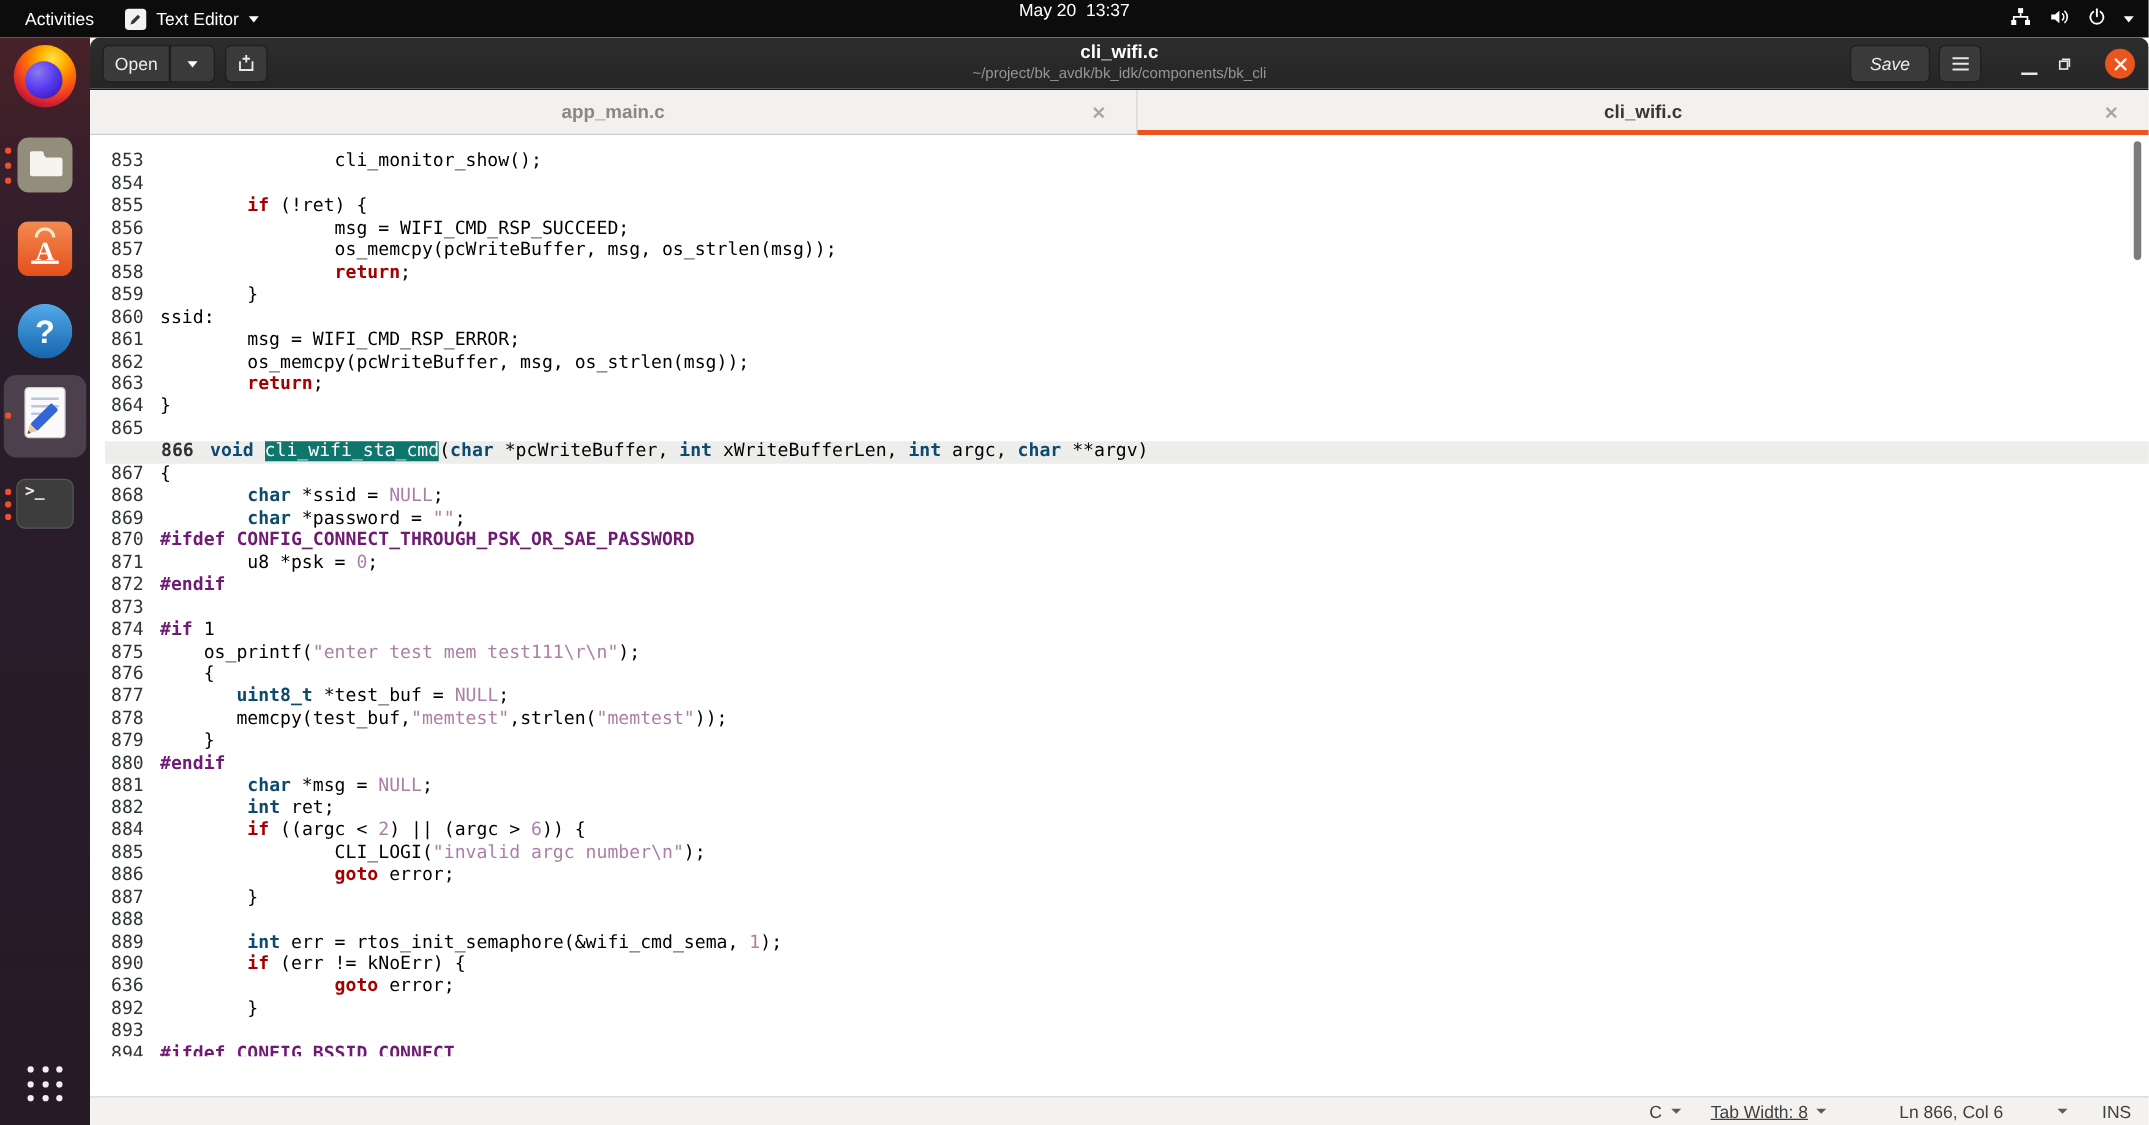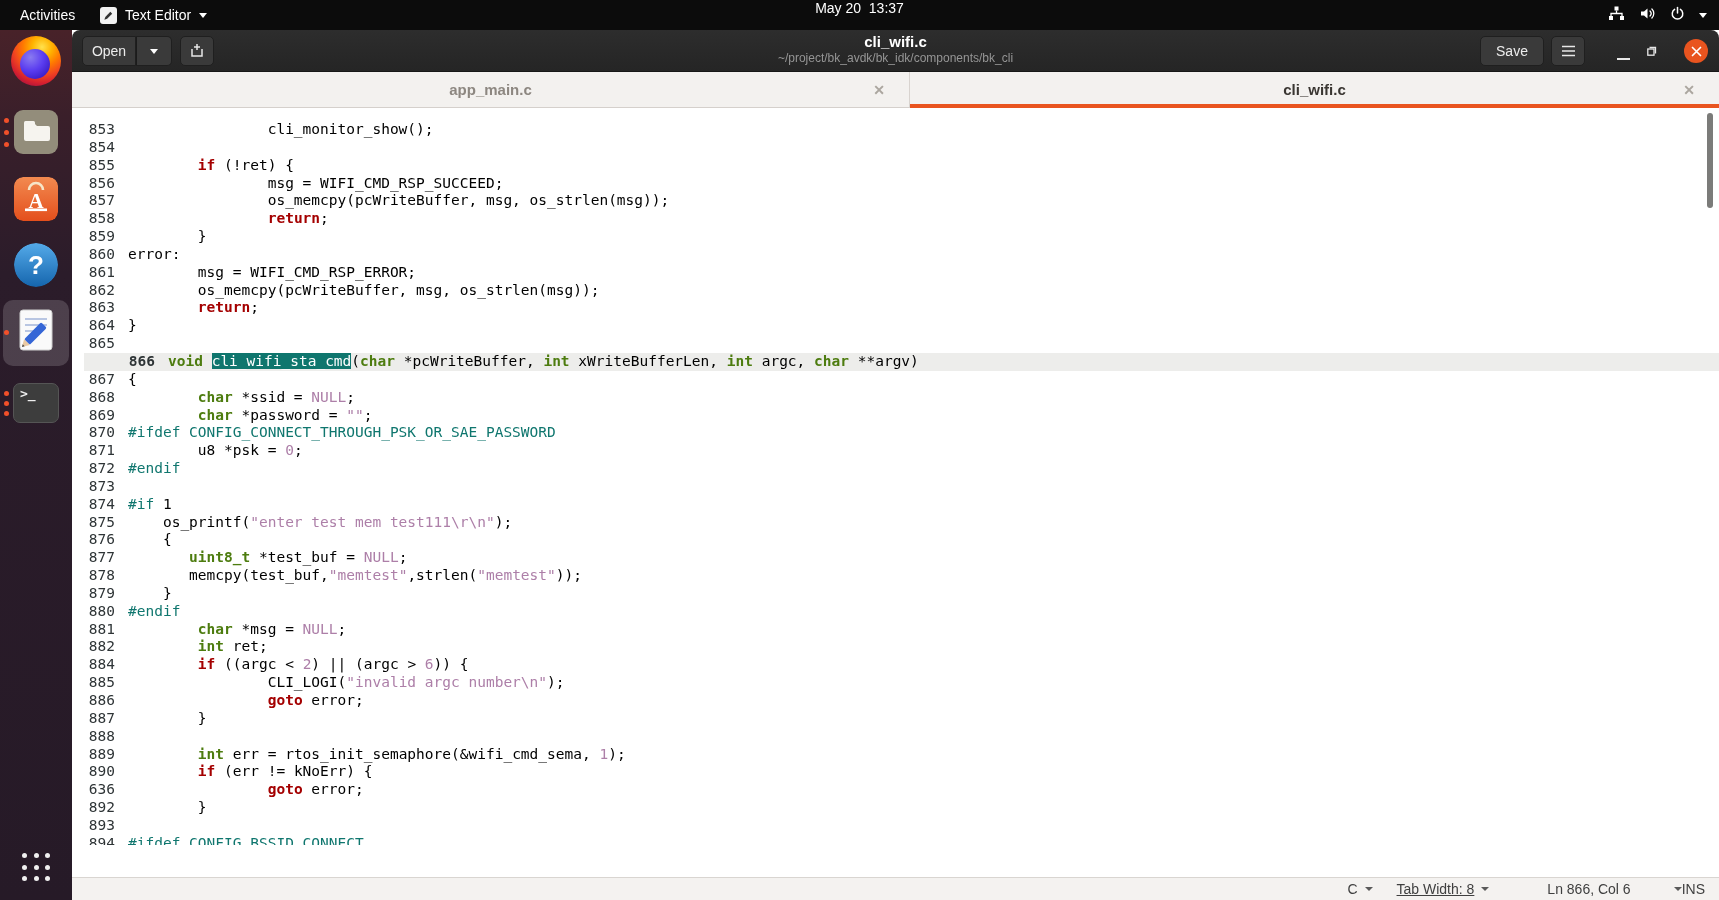--- a/index.html
+++ b/index.html
@@ -65,21 +65,21 @@
     border-radius:8px 8px 0 0; }
   .tb-btn { position:absolute; top:6px; height:30px; background:#3a3a3a;
     border:1px solid #1f1f1f; color:#ececec; font-size:14px;
     display:flex; align-items:center; justify-content:center; }
   .open-btn { left:10px; width:54px; border-radius:5px 0 0 5px; }
   .open-drop { left:64px; width:36px; border-radius:0 5px 5px 0; border-left:1px solid #1b1b1b; }
   .newtab-btn { left:108px; width:34px; border-radius:5px; }
   .title-block { position:absolute; left:0; right:0; top:3px; text-align:center; pointer-events:none; }
   .title-block .t { color:#fff; font-size:15px; font-weight:bold; }
   .title-block .s { color:#959595; font-size:12px; margin-top:1px; }
-  .save-btn { left:1408px; width:64px; border-radius:5px; }
+  .save-btn { left:1408px; width:64px; border-radius:5px;font-style:italic; }
   .menu-btn { left:1479px; width:34px; border-radius:5px; }
   .win-min { position:absolute; left:1536px; top:14px; width:30px; height:16px;
     display:flex; align-items:flex-end; justify-content:center; }
   .win-min i { width:13px; height:2px; background:#e8e8e8; display:block; }
   .win-restore { position:absolute; left:1566px; top:12px; width:28px; height:18px;
     display:flex; align-items:center; justify-content:center; }
   .win-close { position:absolute; left:1612px; top:9px; width:24px; height:24px; border-radius:50%;
     background:#e9541f; display:flex; align-items:center; justify-content:center; }
 
   
@@ -100,36 +100,36 @@
     overflow:hidden; padding-top:13px;
     font-family:"DejaVu Sans Mono","Liberation Mono",monospace; font-size:14.5px; }
   .code-line { display:flex; height:17.85px; line-height:17.85px; }
   .code-line.current { background:#ededeb; }
   .gutter { width:38px; flex:0 0 38px; text-align:right; padding-right:7px;
     color:#2e3436; }
   .code-line.current .gutter { font-weight:bold;margin-left:40px; }
   .code-text { white-space:pre; margin-left:6px; }
   .tok-p { color:#000; }
   .tok-k { color:#a40000; font-weight:bold; }
-  .tok-t { color:#4d7c0f; font-weight:bold; }
+  .tok-t { color:#0c4a6e; font-weight:bold; }
   .tok-c { color:#ad7fa8; }
-  .tok-pp { color:#0f766e; }
+  .tok-pp { color:#701a75;font-weight:bold; }
   .tok-hl { background:#0f766e; color:#fff; }
 
   #vscroll-thumb { position:absolute; left:1635px; top:83px; width:6px; height:95px;
     background:#7b7b79; border-radius:3px; }
 
   
   #statusbar { position:absolute; left:0; bottom:0; width:100%; height:23px;
     background:#f4f2f0; border-top:1px solid #d9d5d1; display:flex; align-items:center;
     justify-content:flex-end; padding-right:14px; font-size:14px; color:#3f3f3f; }
   .sb-item { display:flex; align-items:center; }
   .sb-chev { width:0; height:0; border-left:4px solid transparent; border-right:4px solid transparent;
     border-top:4.5px solid #5a5a5a; margin-left:7px; }
-  .ml24 { margin-left:24px;text-decoration:underline; } .ml58 { margin-left:58px; } .ml36 { margin-left:36px; } .ml28 { }
+  .ml24 { margin-left:24px;text-decoration:underline; } .ml58 { margin-left:58px; } .ml36 { margin-left:36px; } .ml28 { margin-left:28px; }
 </style>
 </head>
 <body>
 
 <div id="topbar">
   <div class="activities">Activities</div>
   <div id="appmenu">
     <span class="appchip">
       <svg width="11" height="11" viewBox="0 0 12 12">
           <path d="M1.5 10.5l1-3 5.5-5.5 2 2-5.5 5.5z" fill="#333"></path>
@@ -323,21 +323,21 @@
         <div class="code-line">
           <span class="gutter">858</span>
           <span class="code-text"><span class="tok-p">                </span><span class="tok-k">return</span><span class="tok-p">;</span></span>
         </div>
         <div class="code-line">
           <span class="gutter">859</span>
           <span class="code-text"><span class="tok-p">        }</span></span>
         </div>
         <div class="code-line">
           <span class="gutter">860</span>
-          <span class="code-text"><span class="tok-p">error:</span></span>
+          <span class="code-text"><span class="tok-p">ssid:</span></span>
         </div>
         <div class="code-line">
           <span class="gutter">861</span>
           <span class="code-text"><span class="tok-p">        msg = WIFI_CMD_RSP_ERROR;</span></span>
         </div>
         <div class="code-line">
           <span class="gutter">862</span>
           <span class="code-text"><span class="tok-p">        os_memcpy(pcWriteBuffer, msg, os_strlen(msg));</span></span>
         </div>
         <div class="code-line">

